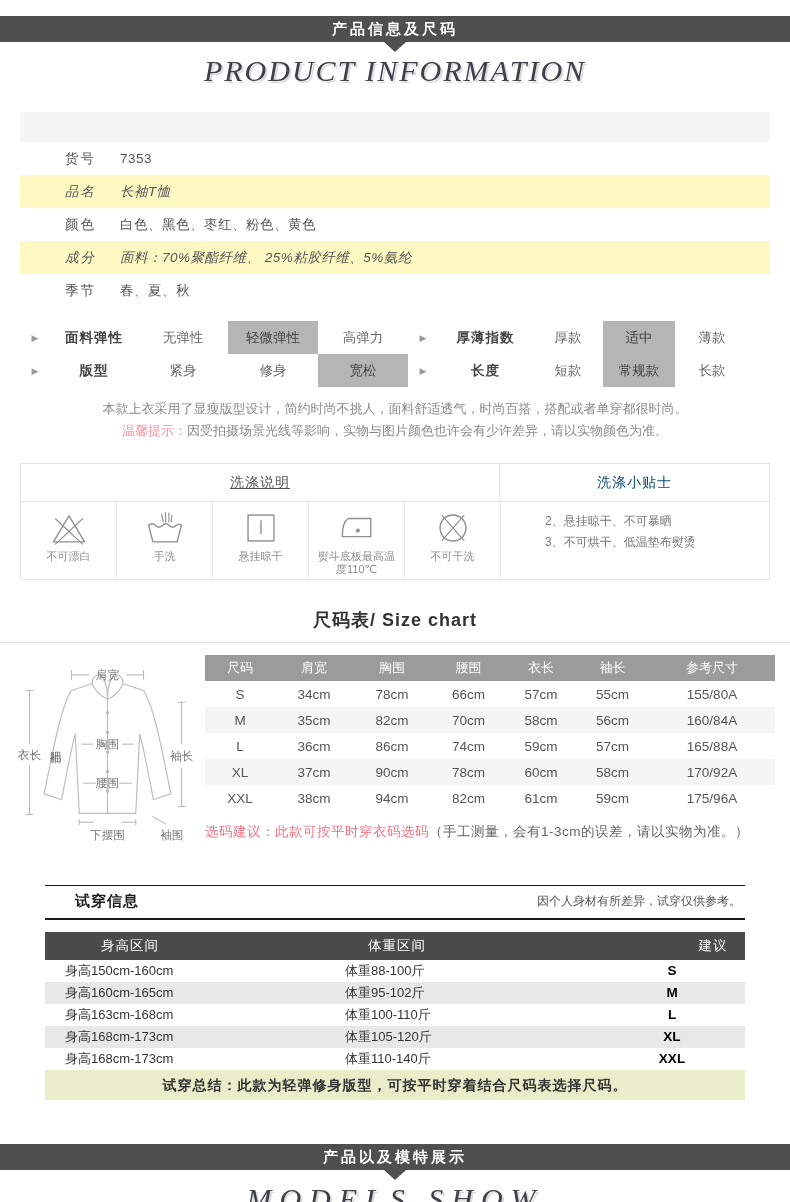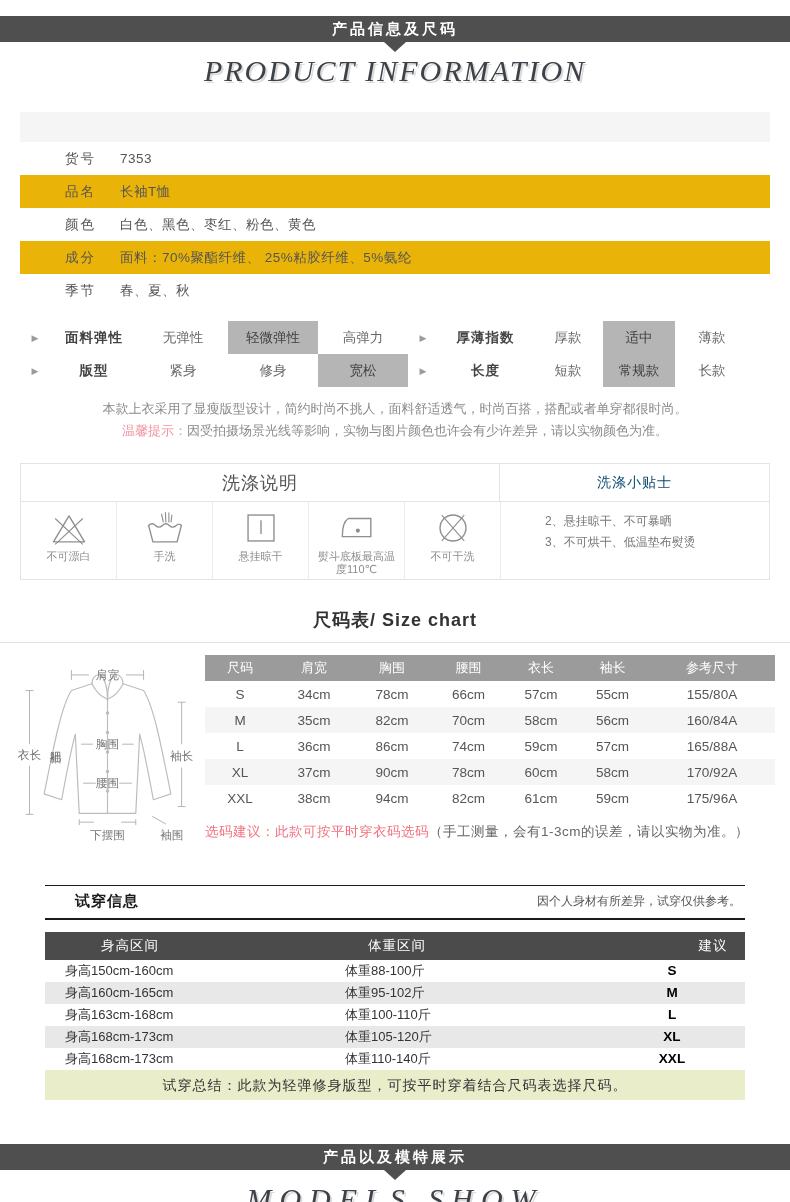--- a/index.html
+++ b/index.html
@@ -11,42 +11,42 @@
   .banner { height:26px; background:#4f4f4f; display:flex; align-items:center; justify-content:center; }
   .banner-label { color:#fff; font-size:15px; font-weight:bold; letter-spacing:3px; }
   .tri { width:0; height:0; border-left:11px solid transparent; border-right:11px solid transparent; border-top:10px solid #4f4f4f; margin:0 auto; }
   .serif-title { text-align:center; font-family:"Liberation Serif","DejaVu Serif",serif; font-style:italic; font-size:30px; letter-spacing:2px; color:#3d4248; line-height:38px; margin-top:0px; text-shadow:2px 2px 0 #dcdcdc; white-space:nowrap; }
   .top-pad { height:16px; }
 
   
   .info-table { margin:22px 20px 0; }
   .info-bar { height:30px; background:#f5f5f5; }
   .info-row { height:33px; display:flex; align-items:center; font-size:13.5px; color:#555; }
-  .info-row.alt { background:#eab308; }
+  .info-row.alt { background:#fef9c3;font-style:italic; }
   .info-label { margin-left:45px; width:55px; letter-spacing:2px; }
   .info-value { letter-spacing:0.5px; }
 
   
   .attr { margin:14px 20px 0; }
   .attr-row { display:flex; height:33px; font-size:13.5px; }
   .attr-arrow { width:30px; display:flex; align-items:center; justify-content:center; color:#9a9a9a; font-size:9px; }
   .attr-label { width:88px; text-align:center; line-height:33px; font-weight:bold; color:#444; letter-spacing:1px; }
   .attr-label.wl2 { width:95px; }
   .attr-opt { text-align:center; line-height:33px; color:#666; }
   .attr-opt.sel { background:#b5b5b5; color:#3f3f3f; }
   .w90 { width:90px; } .w70 { width:70px; } .w88 { width:72px; } .w74 { width:74px; }
 
   
   .desc { margin-top:12px; text-align:center; font-size:13px; line-height:22px; color:#8b8b8b;font-family:Liberation Mono, monospace; }
   .pink { color:#f2919e; }
 
   
   .wash { margin:20px 20px 0; border:1px solid #e4e4e4; }
   .wash-head { display:flex; height:38px; border-bottom:1px solid #e4e4e4; }
-  .wash-head-left { width:479px; border-right:1px solid #e4e4e4; display:flex; align-items:center; justify-content:center; font-size:18px; color:#555; letter-spacing:1px; }
+  .wash-head-left { width:479px; border-right:1px solid #e4e4e4; display:flex; align-items:center; justify-content:center; font-size:14px; color:#555; letter-spacing:1px;text-decoration:underline; }
   .wash-head-right { flex:1; display:flex; align-items:center; justify-content:center; font-size:14px; color:#0c4a6e; letter-spacing:1px; }
   .wash-body { display:flex; height:77px; }
   .wash-cell { width:96px; border-right:1px solid #ebebeb; display:flex; flex-direction:column; align-items:center; padding-top:7px; }
   .wash-cell svg { width:46px; height:38px; flex:none; }
   .wash-label { font-size:11px; color:#8d8d8d; margin-top:3px; text-align:center; line-height:13px; width:86px; }
   .wash-tips { flex:1; padding:9px 0 0 44px; font-size:12px; color:#777; line-height:21px; }
 
   
   .size-title { margin-top:28px; text-align:center; font-size:18px; font-weight:bold; color:#333; letter-spacing:1px; }
   .size-hr { border-bottom:1px solid #e2e2e2; margin-top:10px; }
@@ -71,21 +71,21 @@
   .fit-note { font-size:12px; color:#555; margin-right:4px; }
   .fit-table { margin-top:12px; }
   .fit-head { position:relative; height:28px; background:#4b4b4b; color:#fff; font-size:13.5px; }
   .fit-head span { position:absolute; top:0; line-height:28px; transform:translateX(-50%); letter-spacing:1px; }
   .fh0 { left:85px; } .fh1 { left:352px; } .fh2 { left:669px; }
   .fit-row { position:relative; height:22px; line-height:22px; font-size:13px; color:#333; }
   .fit-row.alt { background:#e8e8e8; }
   .fit-row .h { position:absolute; left:20px; }
   .fit-row .w { position:absolute; left:300px; }
   .fit-row .s { position:absolute; left:627px; transform:translateX(-50%); font-weight:bold; color:#000; font-size:13.5px; }
-  .fit-summary { height:30px; line-height:30px; background:#e9edca; text-align:center; font-size:14px; font-weight:normal; color:#333; letter-spacing:1px; }
+  .fit-summary { height:30px; line-height:30px; background:#e9edca; text-align:center; font-size:14px; font-weight:bold; color:#333; letter-spacing:1px; }
 
   
   .bottom { margin-top:44px; }
   .serif-title.small { font-size:30px; letter-spacing:8px; }
 </style>
 </head>
 <body>
 
 <div class="page">
   <div class="top-pad"></div>

